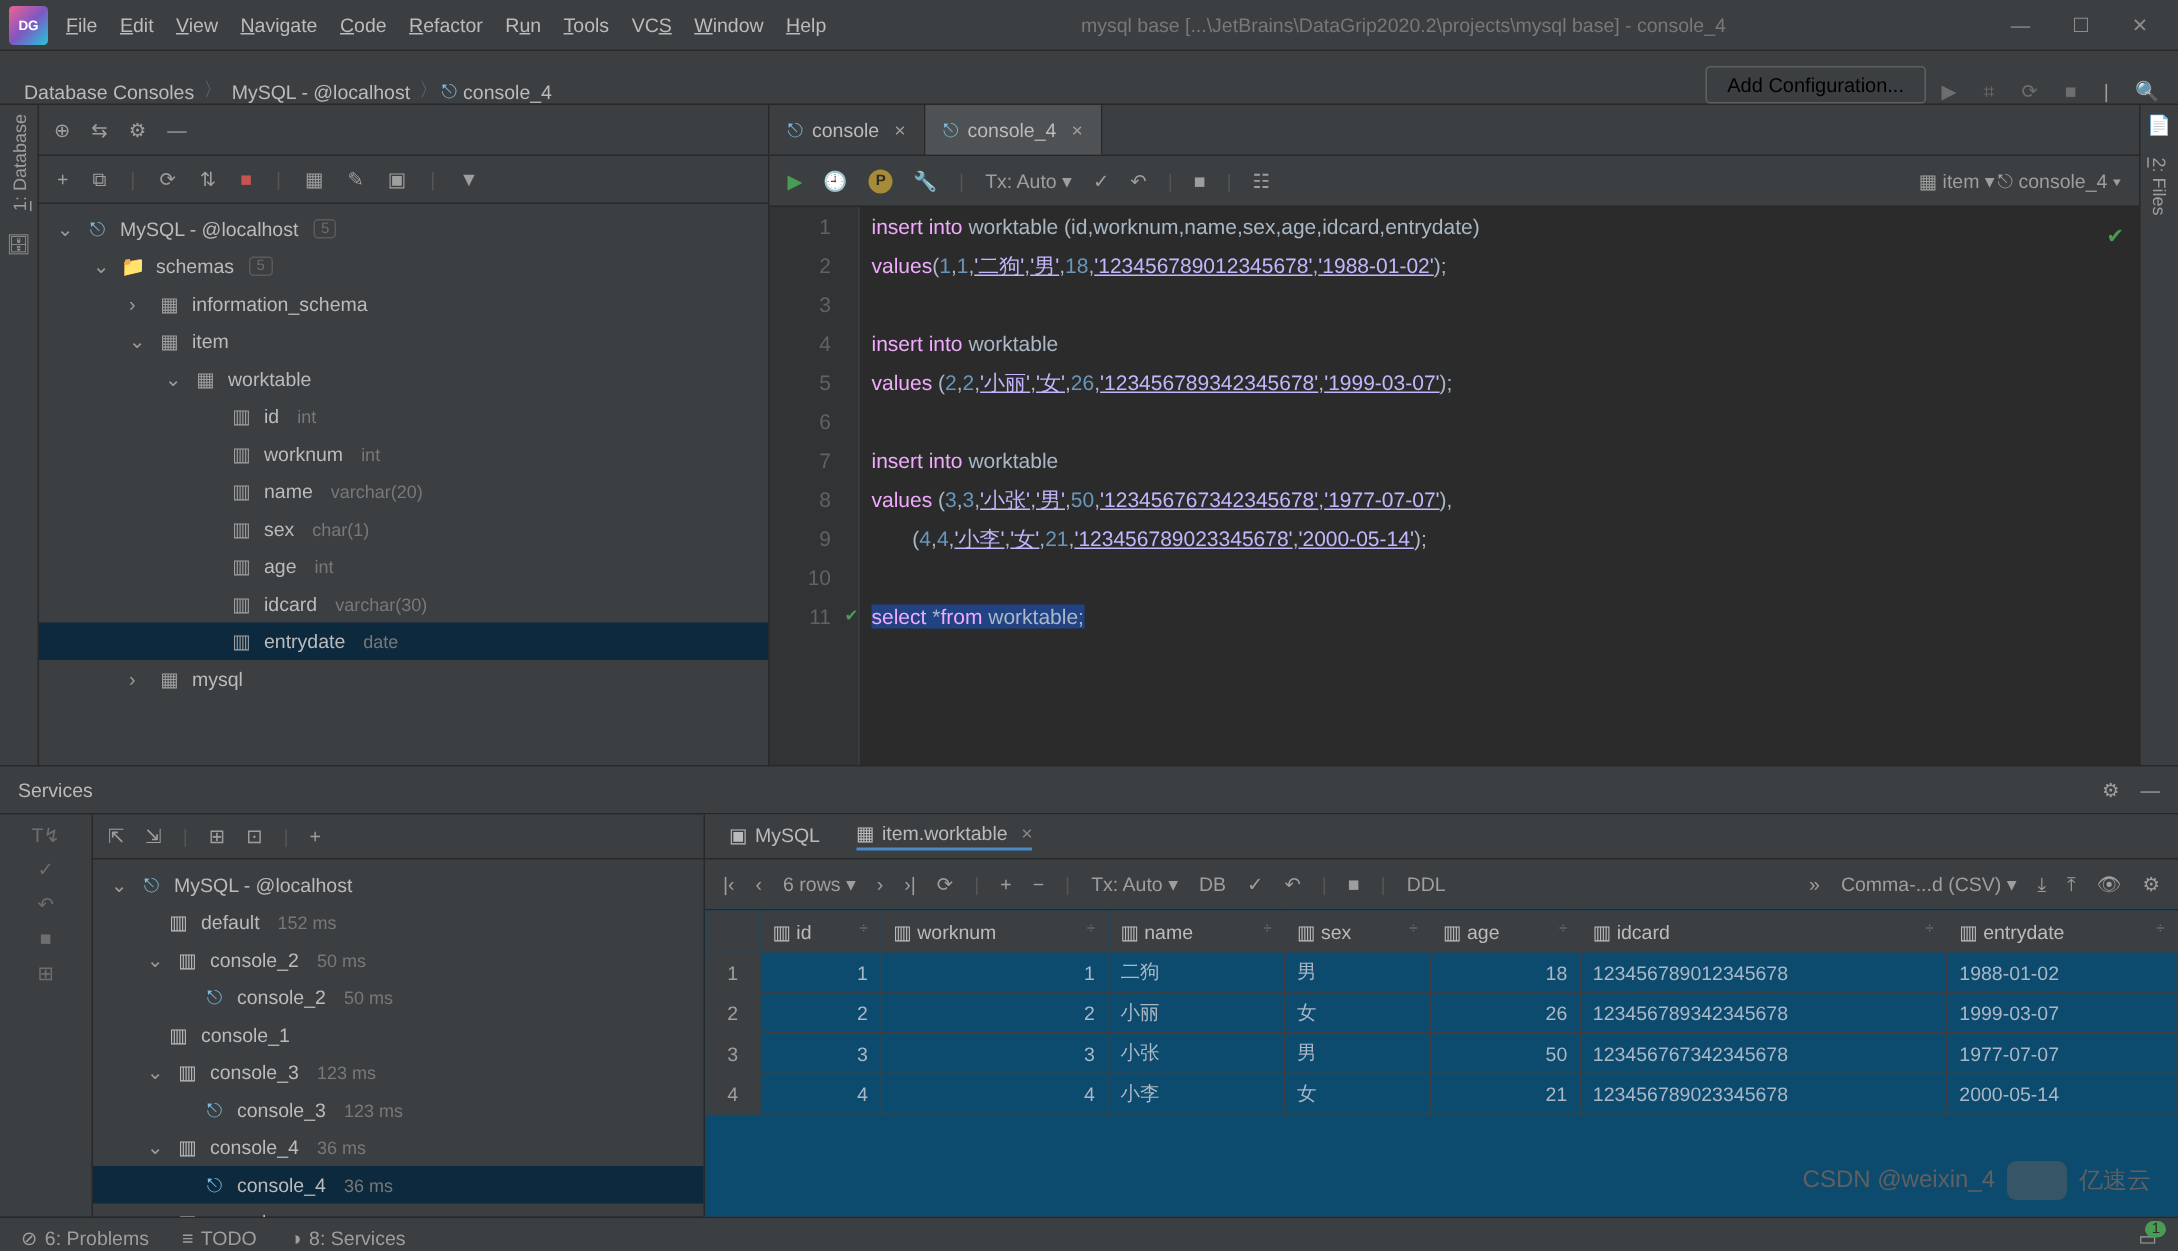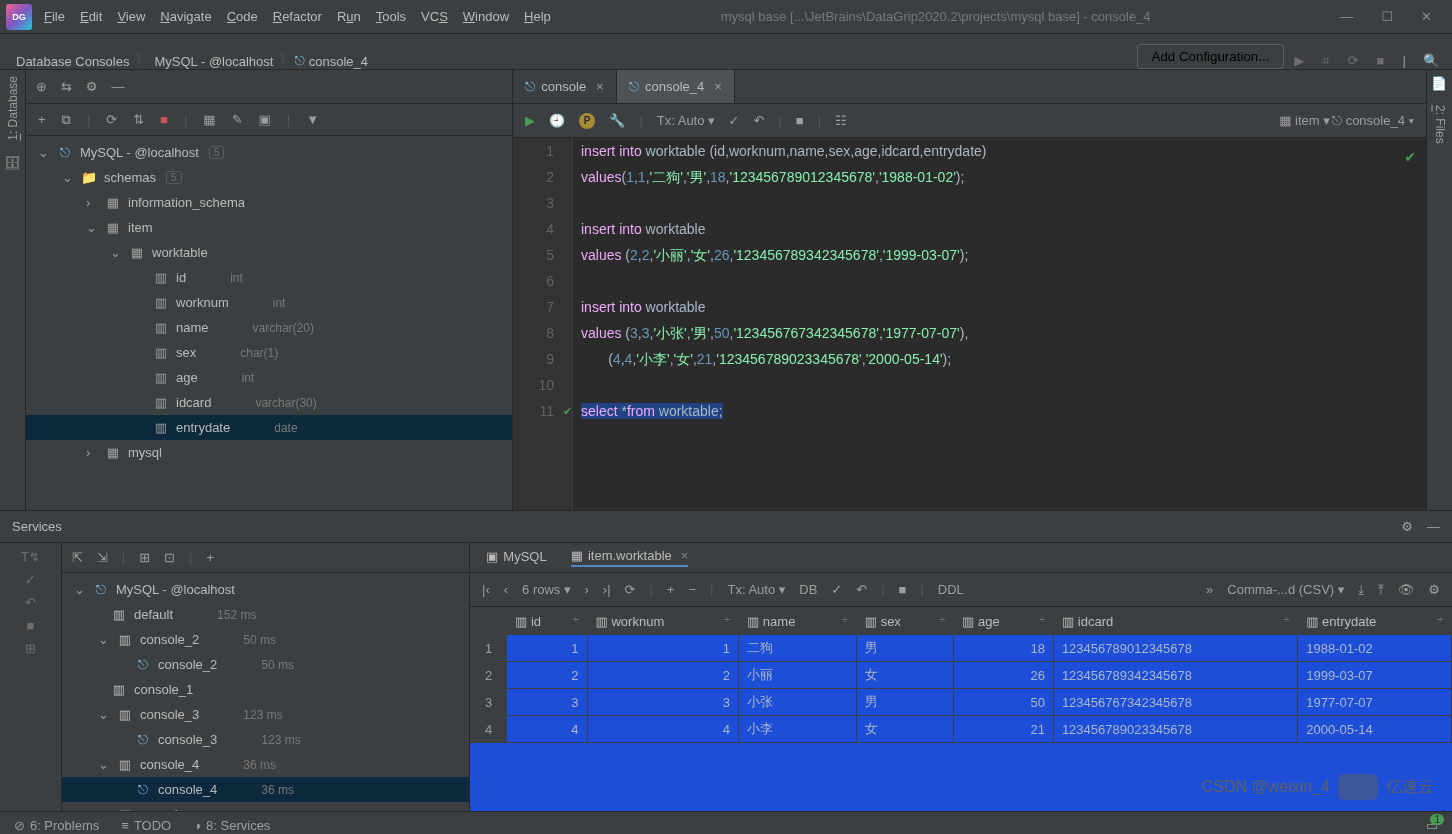--- a/index.html
+++ b/index.html
@@ -26,56 +26,56 @@
 .db-header { display:flex; align-items:center; height:34px; padding:0 10px; border-bottom:1px solid #282828; }
 .db-header .ttl { flex:1; }
 .db-header .icons { display:flex; gap:14px; color:#9e9e9e; }
 .db-toolbar { height:32px; display:flex; align-items:center; gap:16px; padding:0 12px; border-bottom:1px solid #282828; color:#9e9e9e; }
 .db-toolbar .stop { color:#c75450; }
 .tree { flex:1; overflow:auto; background:#3c3f41; padding:4px 0; }
 .tree-row { display:flex; align-items:center; height:25px; padding-left:10px; white-space:nowrap; gap:6px; }
 .tree-row .arr { width:12px; display:inline-block; color:#9c9c9c; }
 .tree-row .ico { width:18px; display:flex; justify-content:center; }
 .tree-row .cnt { color:#6c6c6c; border:1px solid #5a5a5a; border-radius:3px; padding:0 4px; font-size:10px; margin-left:4px;}
-.tree-row .type { color:#787878; font-size:12px; padding-left:6px;margin-left:32px; }
+.tree-row .type { color:#787878; font-size:12px; padding-left:6px; }
 .tree-row.sel { background:#0d293e; }
 .editor-area { flex:1; display:flex; flex-direction:column; background:#2b2b2b; }
 .tabs { height:34px; display:flex; background:#3c3f41; border-bottom:1px solid #282828; }
 .tab { display:flex; align-items:center; padding:0 12px; gap:6px; border-right:1px solid #282828; }
 .tab.active { background:#4e5254; }
 .tab .close { color:#9e9e9e; padding-left:4px; }
 .ed-toolbar { height:34px; display:flex; align-items:center; gap:14px; padding:0 12px; border-bottom:1px solid #282828; color:#9e9e9e; background:#3c3f41; }
 .ed-toolbar .run { color:#499c54; }
 .ed-toolbar .pill { background:#a88b36; color:#2b2b2b; border-radius:50%; width:16px; height:16px; display:flex; align-items:center; justify-content:center; font-size:10px; font-weight:bold; }
 .ed-toolbar .rside { margin-left:auto; display:flex; gap:2px; align-items:center; }
 .code { flex:1; display:flex; font-family:Consolas,monospace; font-size:14px; line-height:26px; overflow:hidden; position:relative; }
 .gutter { width:60px; background:#313335; text-align:right; color:#606366; padding-right:18px; border-right:1px solid #3c3f41; }
 .code-body { flex:1; padding-left:8px; white-space:pre; position:relative; }
 .kw { color:#f0abfc; }
 .num { color:#6897bb; }
-.str { color:#86efac; }
+.str { color:#c4b5fd;text-decoration:underline; }
 .id { color:#a9b7c6; }
 .code-body .sel { background:#214283; }
 .check { position:absolute; right:10px; top:6px; color:#499c54; }
 .line-check { position:absolute; left:-18px; color:#499c54; font-size:11px; }
 .services { background:#3c3f41; border-top:1px solid #282828; }
 .svc-header { display:flex; align-items:center; height:32px; padding:0 12px; border-bottom:1px solid #282828; }
 .svc-header .icons { margin-left:auto; display:flex; gap:14px; color:#9e9e9e; }
 .svc-body { display:flex; height:268px; }
 .svc-left { width:62px; border-right:1px solid #282828; display:flex; flex-direction:column; align-items:center; padding-top:6px; gap:8px; color:#6e6e6e; }
 .svc-mid { width:408px; border-right:1px solid #282828; display:flex; flex-direction:column; }
 .svc-mid-tb { height:30px; display:flex; align-items:center; gap:14px; padding:0 10px; border-bottom:1px solid #282828; color:#9e9e9e; }
 .svc-tree { flex:1; overflow:auto; padding:4px 0; }
 .svc-right { flex:1; display:flex; flex-direction:column; background:#3c3f41; }
 .res-tabs { height:30px; display:flex; align-items:center; gap:24px; padding:0 16px; border-bottom:1px solid #282828; }
 .res-tabs .rt { display:flex; align-items:center; gap:5px; padding-bottom:2px; }
 .res-tabs .rt.active { border-bottom:2px solid #4a88c7; }
 .res-tb { height:34px; display:flex; align-items:center; gap:14px; padding:0 12px; border-bottom:1px solid #282828; color:#9e9e9e; }
 .res-tb .spacer { flex:1; }
-.grid { flex:1; overflow:auto; background:#1d4ed8; }
+.grid { flex:1; overflow:auto; background:#0c4a6e; }
 table { border-collapse:collapse; width:100%; font-family:Consolas,monospace; font-size:13px; }
 th,td { border:1px solid #3c3f41; padding:3px 8px; height:27px; }
 th { background:#3c3f41; font-weight:normal; text-align:left; position:relative; }
 th .sort { float:right; color:#787878; font-size:10px; }
 td.rownum { background:#3c3f41; text-align:center; width:36px; color:#9e9e9e; }
 td.num { text-align:right; color:#a9b7c6; }
 td.txt { color:#a9b7c6; }
 .bottom-tabs { height:28px; background:#3c3f41; border-top:1px solid #282828; display:flex; align-items:center; gap:22px; padding:0 14px; color:#9e9e9e; }
 .bottom-tabs .bt { display:flex; align-items:center; gap:5px; }
 .watermark { position:absolute; right:18px; bottom:34px; font-size:16px; color:#606060; display:flex; align-items:center; gap:8px; pointer-events:none;text-align:center; }

